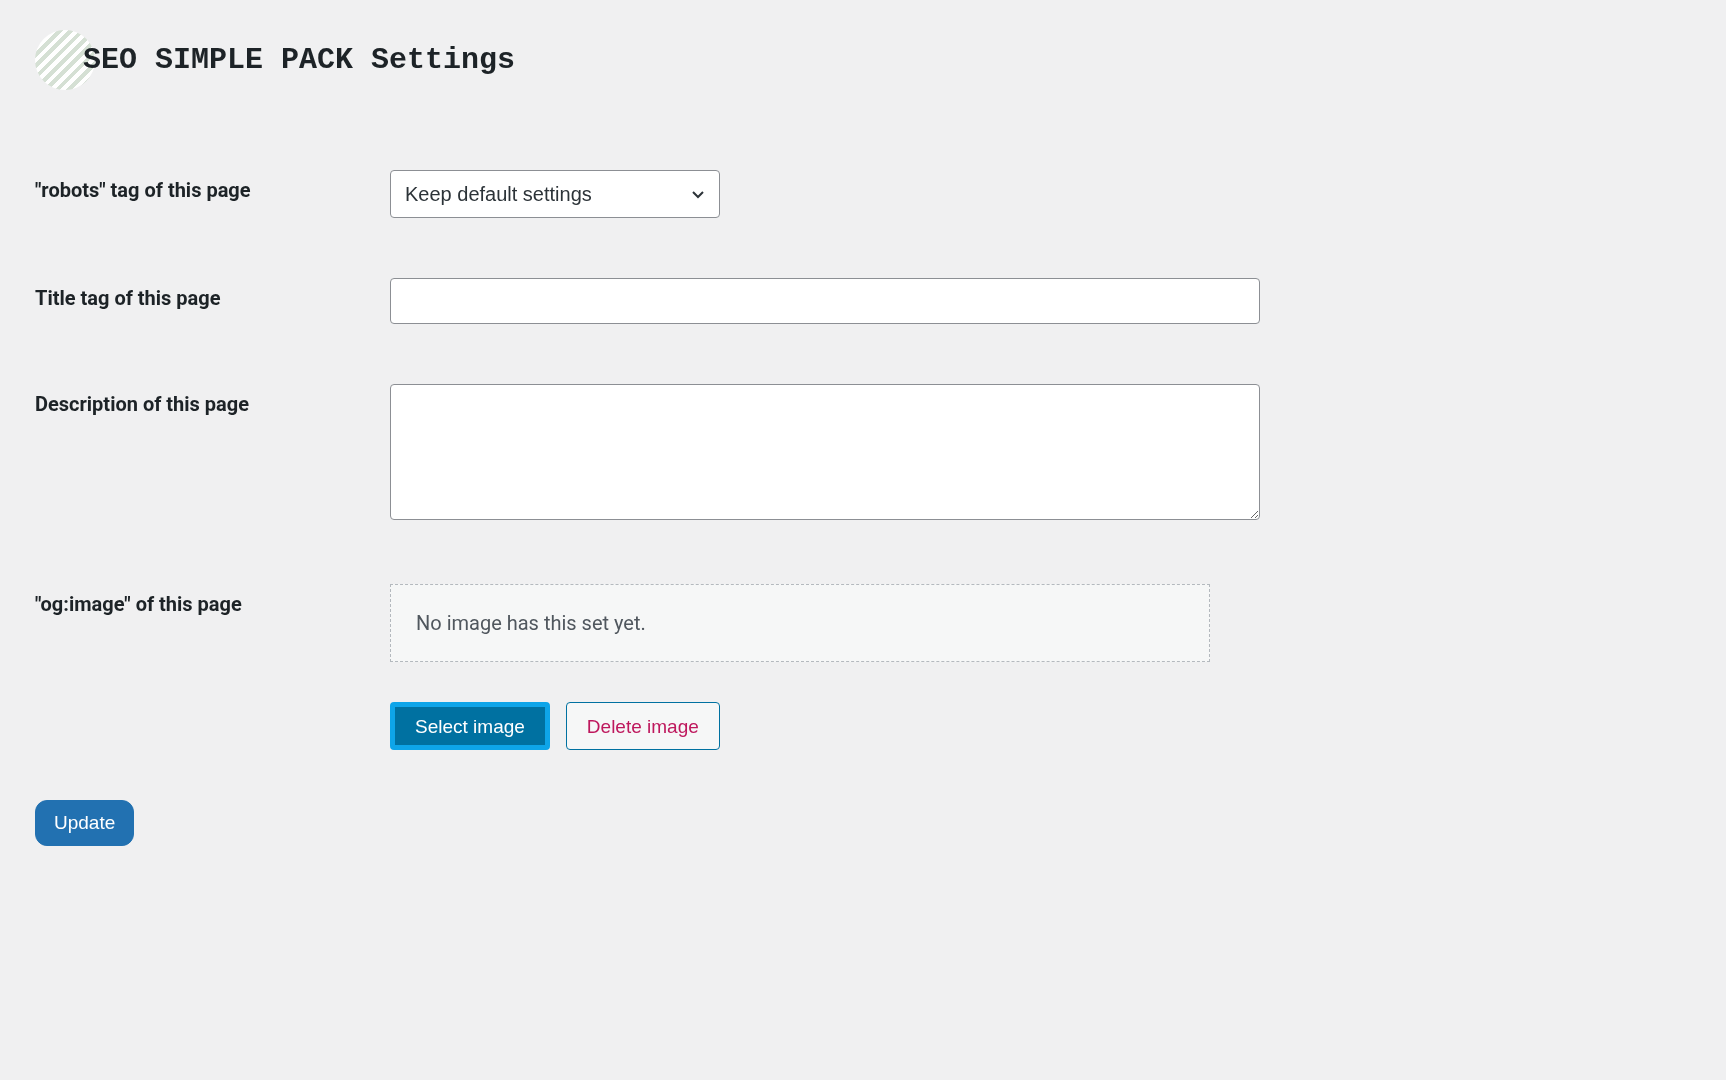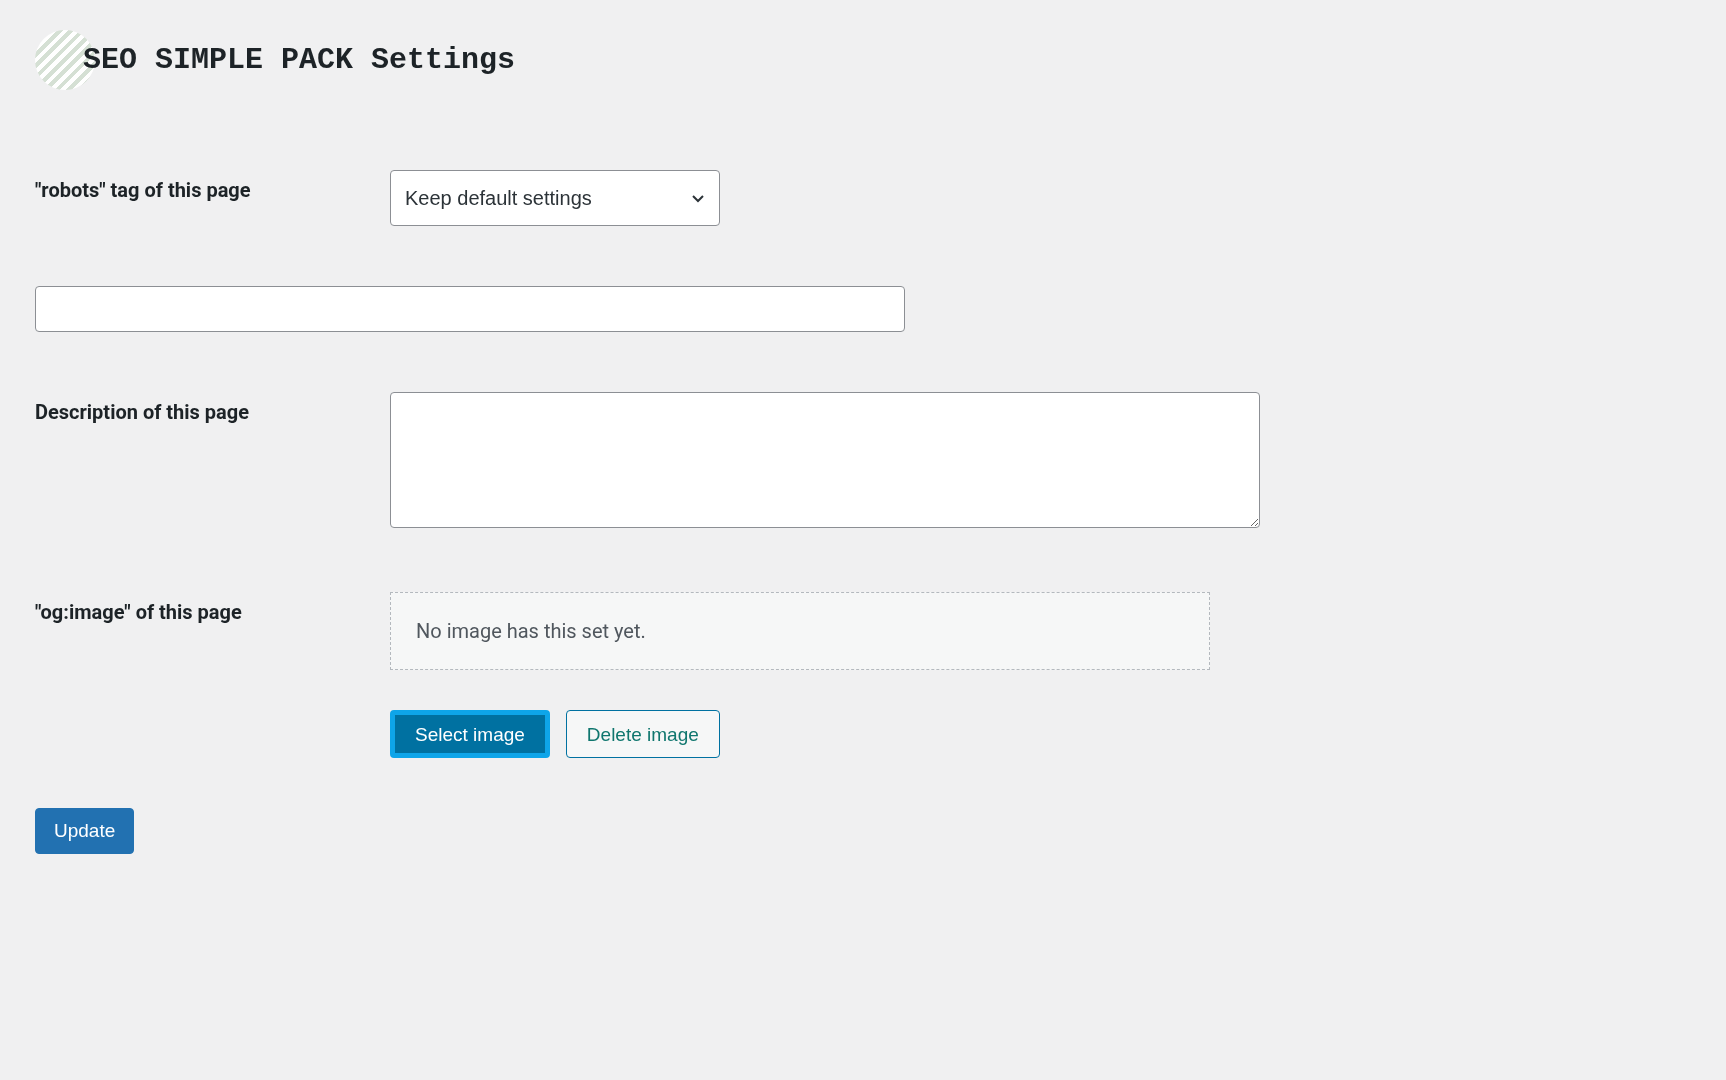--- a/index.html
+++ b/index.html
@@ -57,21 +57,21 @@
       flex: 1;
       max-width: 870px;
     }
     .select-wrapper {
       position: relative;
       display: inline-block;
       width: 330px;
     }
     select {
       width: 100%;
-      height: 56px;
+      height: 48px;
       padding: 0 40px 0 14px;
       font-size: 20px;
       color: #2c3338;
       border: 1px solid #8c8f94;
       border-radius: 4px;
       background: #ffffff;
       appearance: none;
       -webkit-appearance: none;
       cursor: pointer;
     }
@@ -131,32 +131,32 @@
       cursor: pointer;
       line-height: 1;
     }
     .btn-primary {
       background: #0071a1;
       color: #ffffff;
       border: 5px solid #0ea5e9;
     }
     .btn-secondary {
       background: #f6f7f7;
-      color: #0f766e;
+      color: #be185d;
       border: 1px solid #0071a1;
     }
     .update-btn {
       margin-top: 20px;
       height: 46px;
       padding: 0 18px;
       font-size: 19px;
       background: #2271b1;
       color: #ffffff;
       border: 1px solid #2271b1;
-      border-radius: 4px;
+      border-radius: 12px;
       cursor: pointer;
     }
   </style>
 </head>
 <body>
 
 
 
 <div class="panel-header">
   <div class="brand-icon"></div>
@@ -173,20 +173,21 @@
       <span class="chevron">
         <svg viewBox="0 0 16 16" fill="none" stroke="#2c3338" stroke-width="2">
           <polyline points="3,6 8,11 13,6"></polyline>
         </svg>
       </span>
     </div>
   </div>
 </div>
 
 <div class="field-row">
+  <div class="field-label">Title tag of this page</div>
   <div class="field-control">
     <input type="text" value="" style="">
   </div>
 </div>
 
 <div class="field-row">
   <div class="field-label">Description of this page</div>
   <div class="field-control">
     <textarea style=""></textarea>
   </div>

